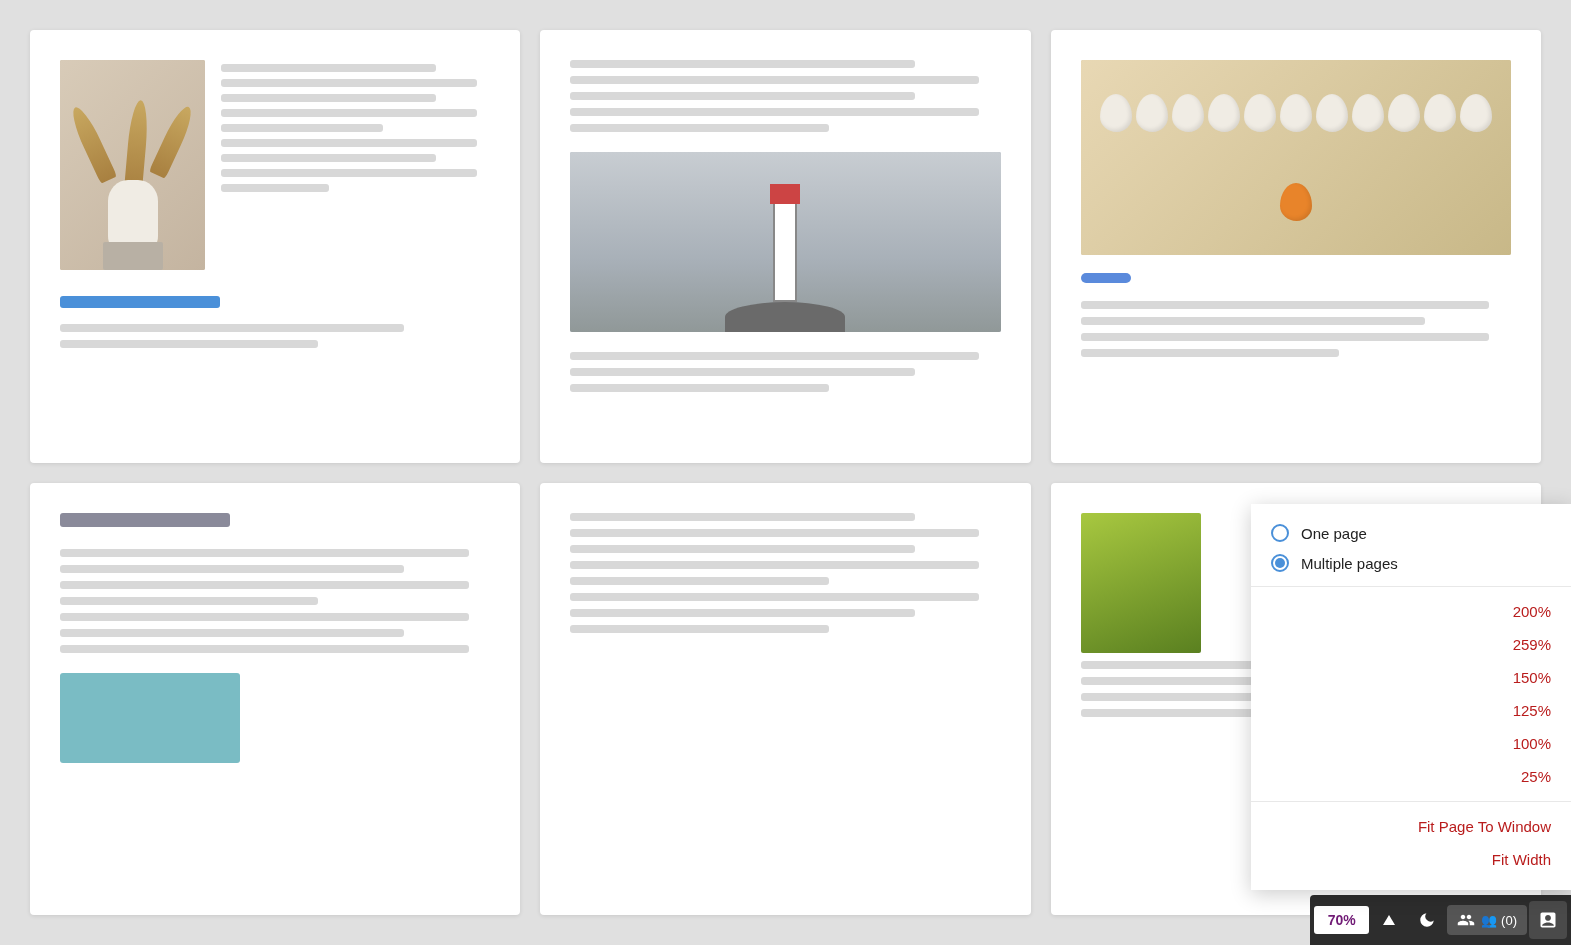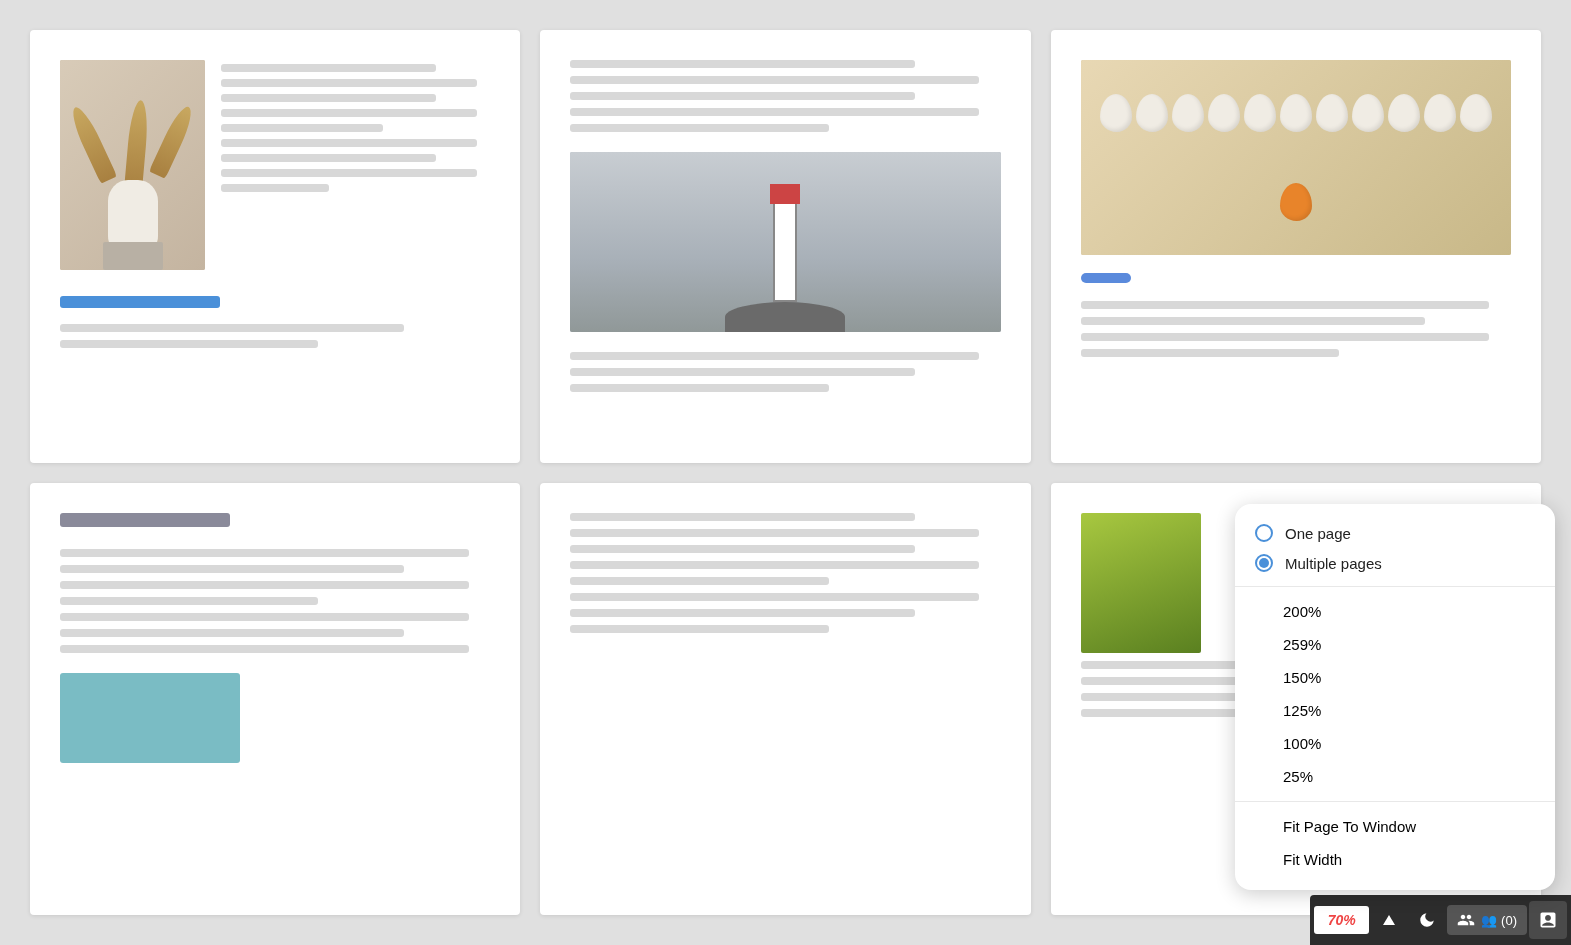--- a/index.html
+++ b/index.html
@@ -196,28 +196,27 @@
       align-items: center;
       background: #2d2d2d;
       border-radius: 4px 0 0 0;
       padding: 0 4px;
       gap: 2px;
       z-index: 100;
     }
 
     .toolbar-zoom {
       background: #fff;
-      color: #ef4444;
+      color: #701a75;
       font-size: 14px;
       font-weight: 600;
       padding: 6px 12px;
       border-radius: 3px;
       min-width: 55px;
       text-align: center;
-      font-style: italic;
     }
 
     .toolbar-btn {
       width: 36px;
       height: 36px;
       display: flex;
       align-items: center;
       justify-content: center;
       color: #fff;
       cursor: pointer;
@@ -246,27 +245,28 @@
       border-radius: 4px;
       cursor: pointer;
       color: #fff;
       font-size: 18px;
     }
 
     
     .dropdown-menu {
       position: absolute;
       bottom: 55px;
-      right: 16px;
+      right: 0;
       width: 320px;
       background: #fff;
-      border-radius: 16px;
+      border-radius: 0;
       box-shadow: 0 4px 20px rgba(0,0,0,0.2);
       padding: 14px 0;
       z-index: 200;
+      text-align: right;
     }
 
     .radio-item {
       display: flex;
       align-items: center;
       gap: 12px;
       padding: 6px 20px;
       cursor: pointer;
       font-size: 15px;
       color: #222;
@@ -297,21 +297,21 @@
 
     .divider {
       height: 1px;
       background: #e8e8e8;
       margin: 8px 0;
     }
 
     .zoom-item {
       padding: 8px 20px;
       font-size: 15px;
-      color: #000000;
+      color: #b91c1c;
       cursor: pointer;
       margin-left: 28px;
     }
 
     
     .vase-visual {
       width: 100%;
       height: 100%;
       background: linear-gradient(135deg, #d8cbb8 0%, #c4b4a0 100%);
       display: flex;

